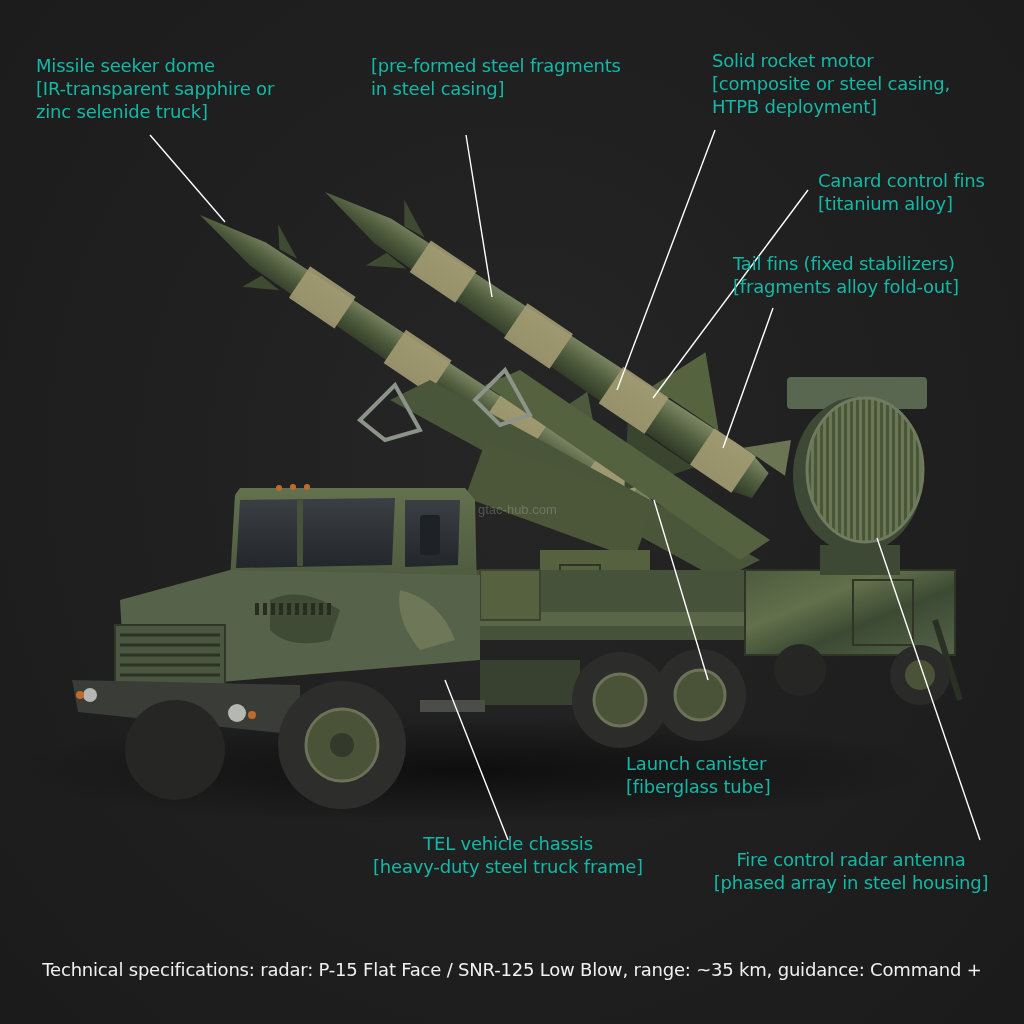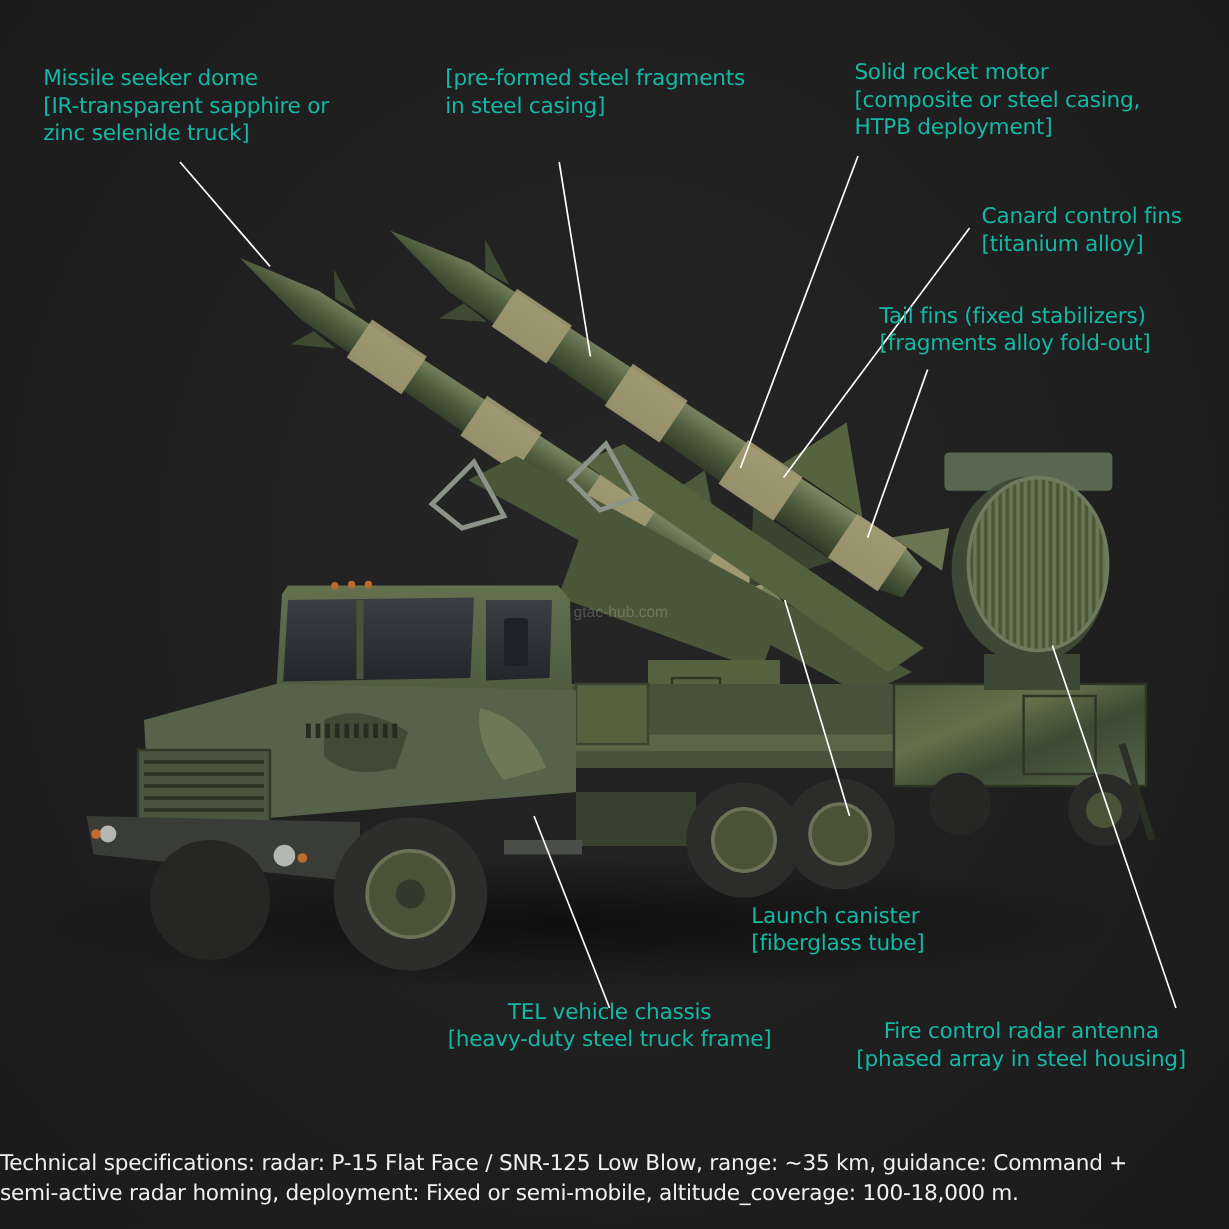--- a/index.html
+++ b/index.html
@@ -26,21 +26,21 @@
   }
   .label .title, .label .sub { display: block; }
   .label.center { text-align: center; }
   .watermark {
     position: absolute; left: 478px; top: 502px;
     font-size: 13px; color: rgba(200,200,200,0.28);
     font-family: Liberation Sans, sans-serif;
   }
   .specs {
     position: absolute; left: 0; top: 957px; width: 1024px;
-    font-size: 18px; line-height: 25px; color: #f0f0f0;
+    text-align: center; font-size: 18px; line-height: 25px; color: #f0f0f0;
     letter-spacing: -0.2px;
   }
   .specs span { display: block; }
 </style>
 </head>
 <body>
 
 <div class="stage">
   <div class="bg-glow"></div>
 
@@ -239,15 +239,14 @@
     <span class="sub">[heavy-duty steel truck frame]</span>
   </div>
 
   <div class="label center" style="left:706px; top:848px; width:290px;">
     <span class="title">Fire control radar antenna</span>
     <span class="sub">[phased array in steel housing]</span>
   </div>
 
   <div class="specs">
     <span>Technical specifications: radar: P-15 Flat Face / SNR-125 Low Blow, range: ~35 km, guidance: Command +</span>
-    <span>semi-active radar homing, deployment: Fixed or semi-mobile, altitude_coverage: 100-18,000 m.</span>
   </div>
 </div>
 
 </body></html>

